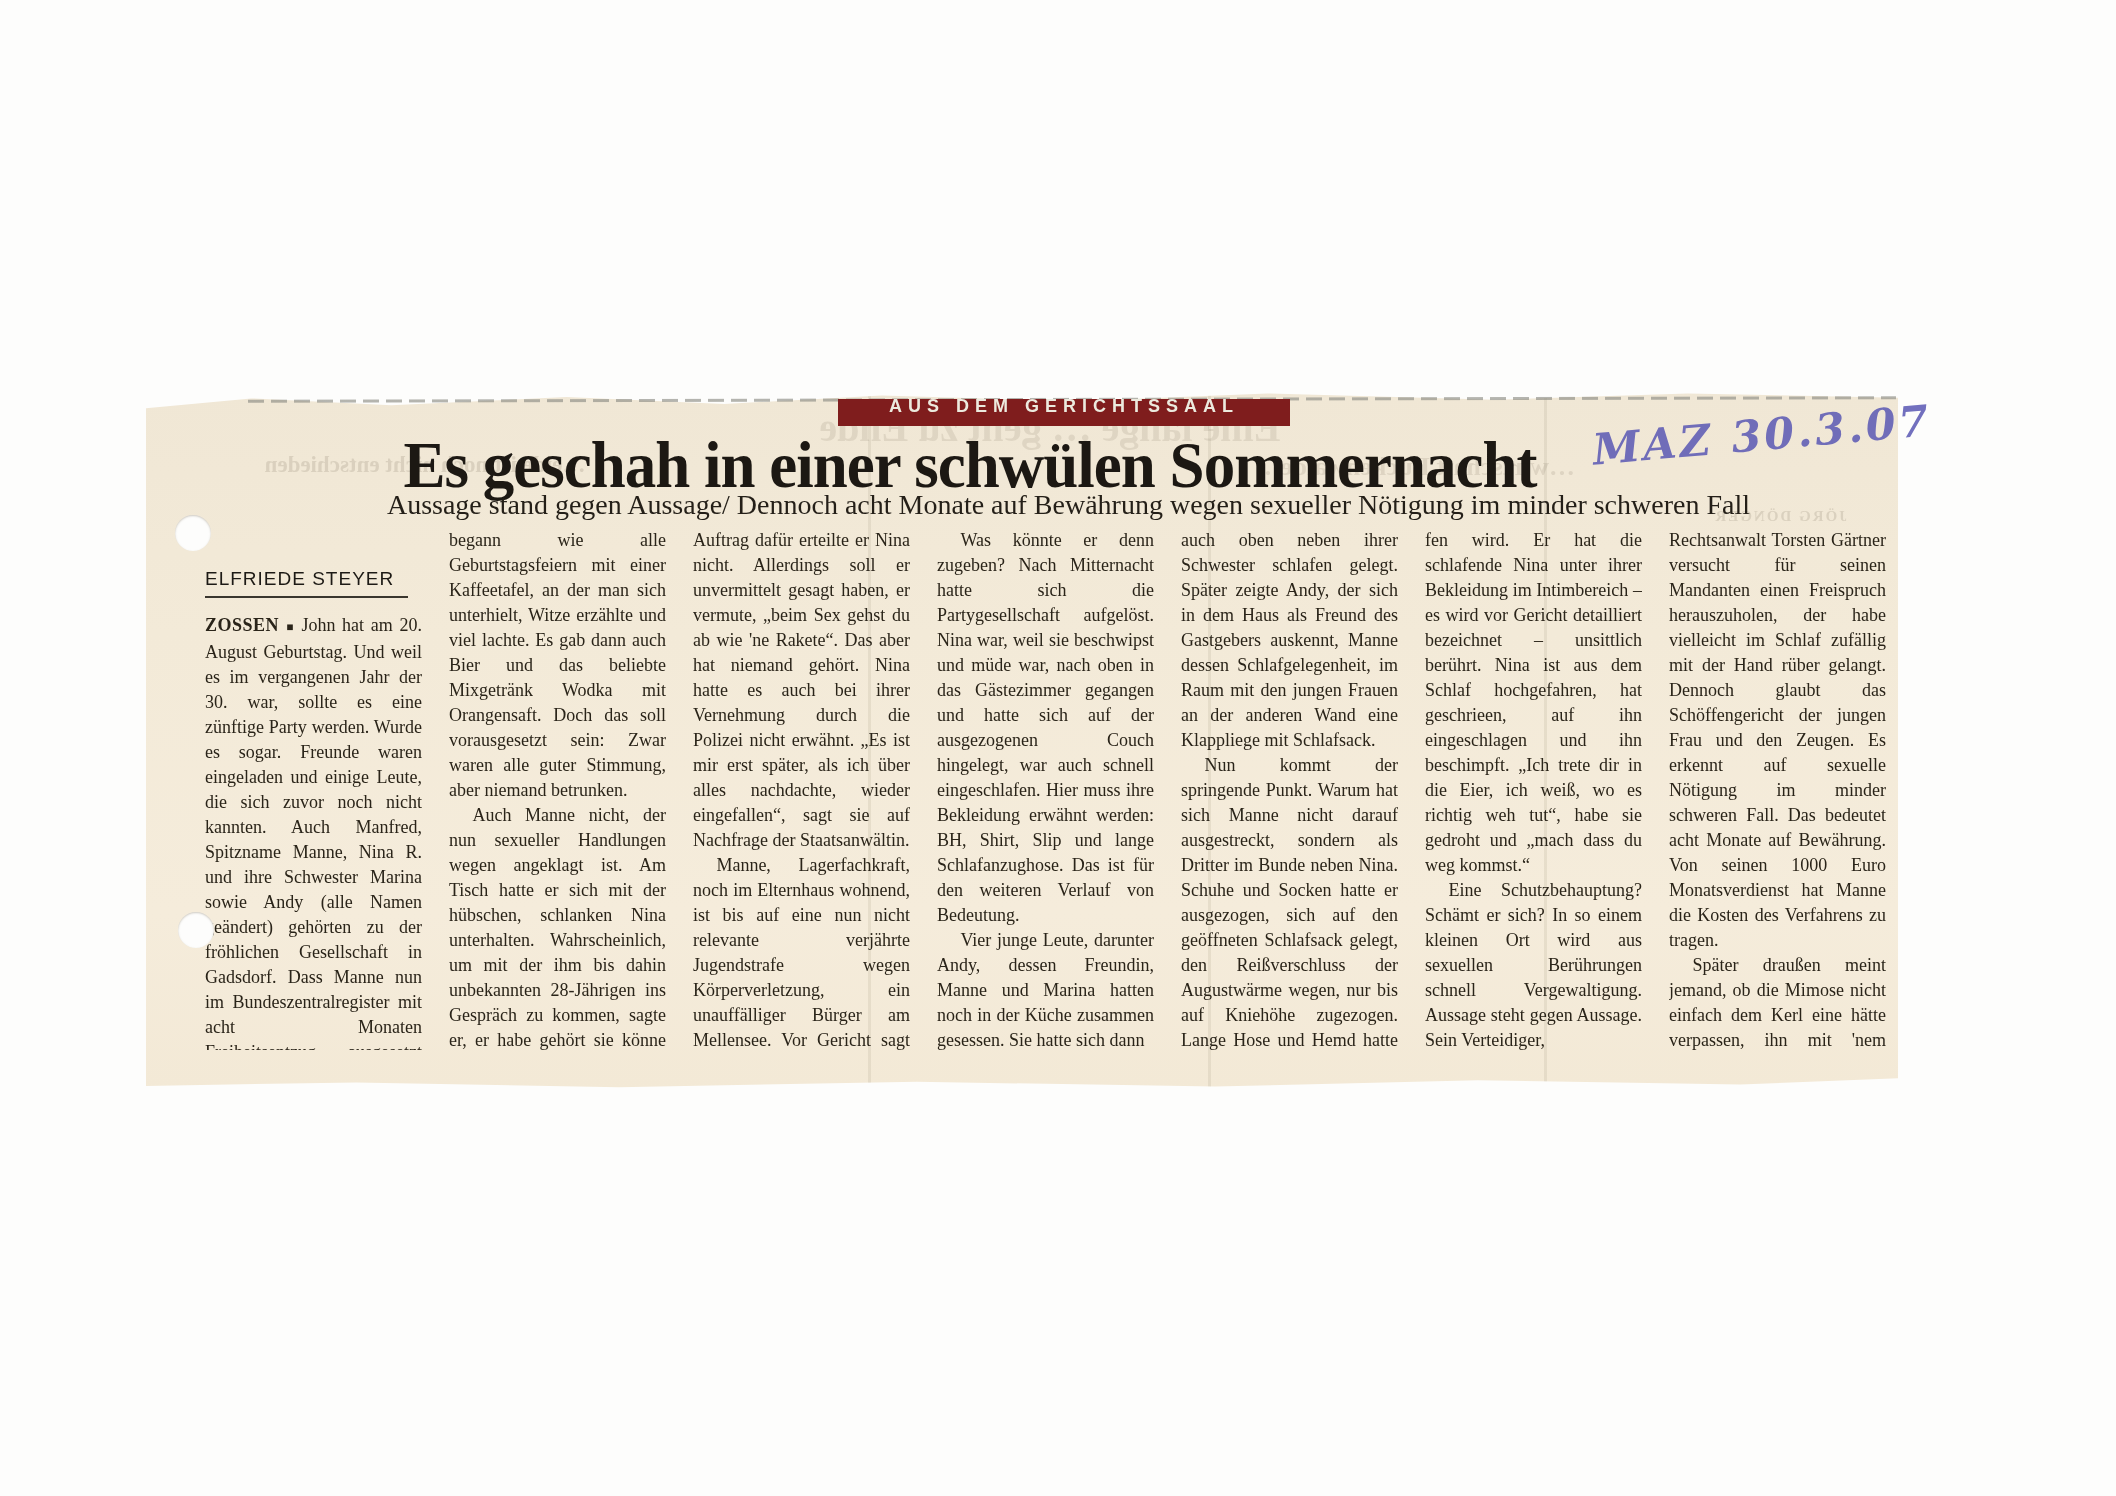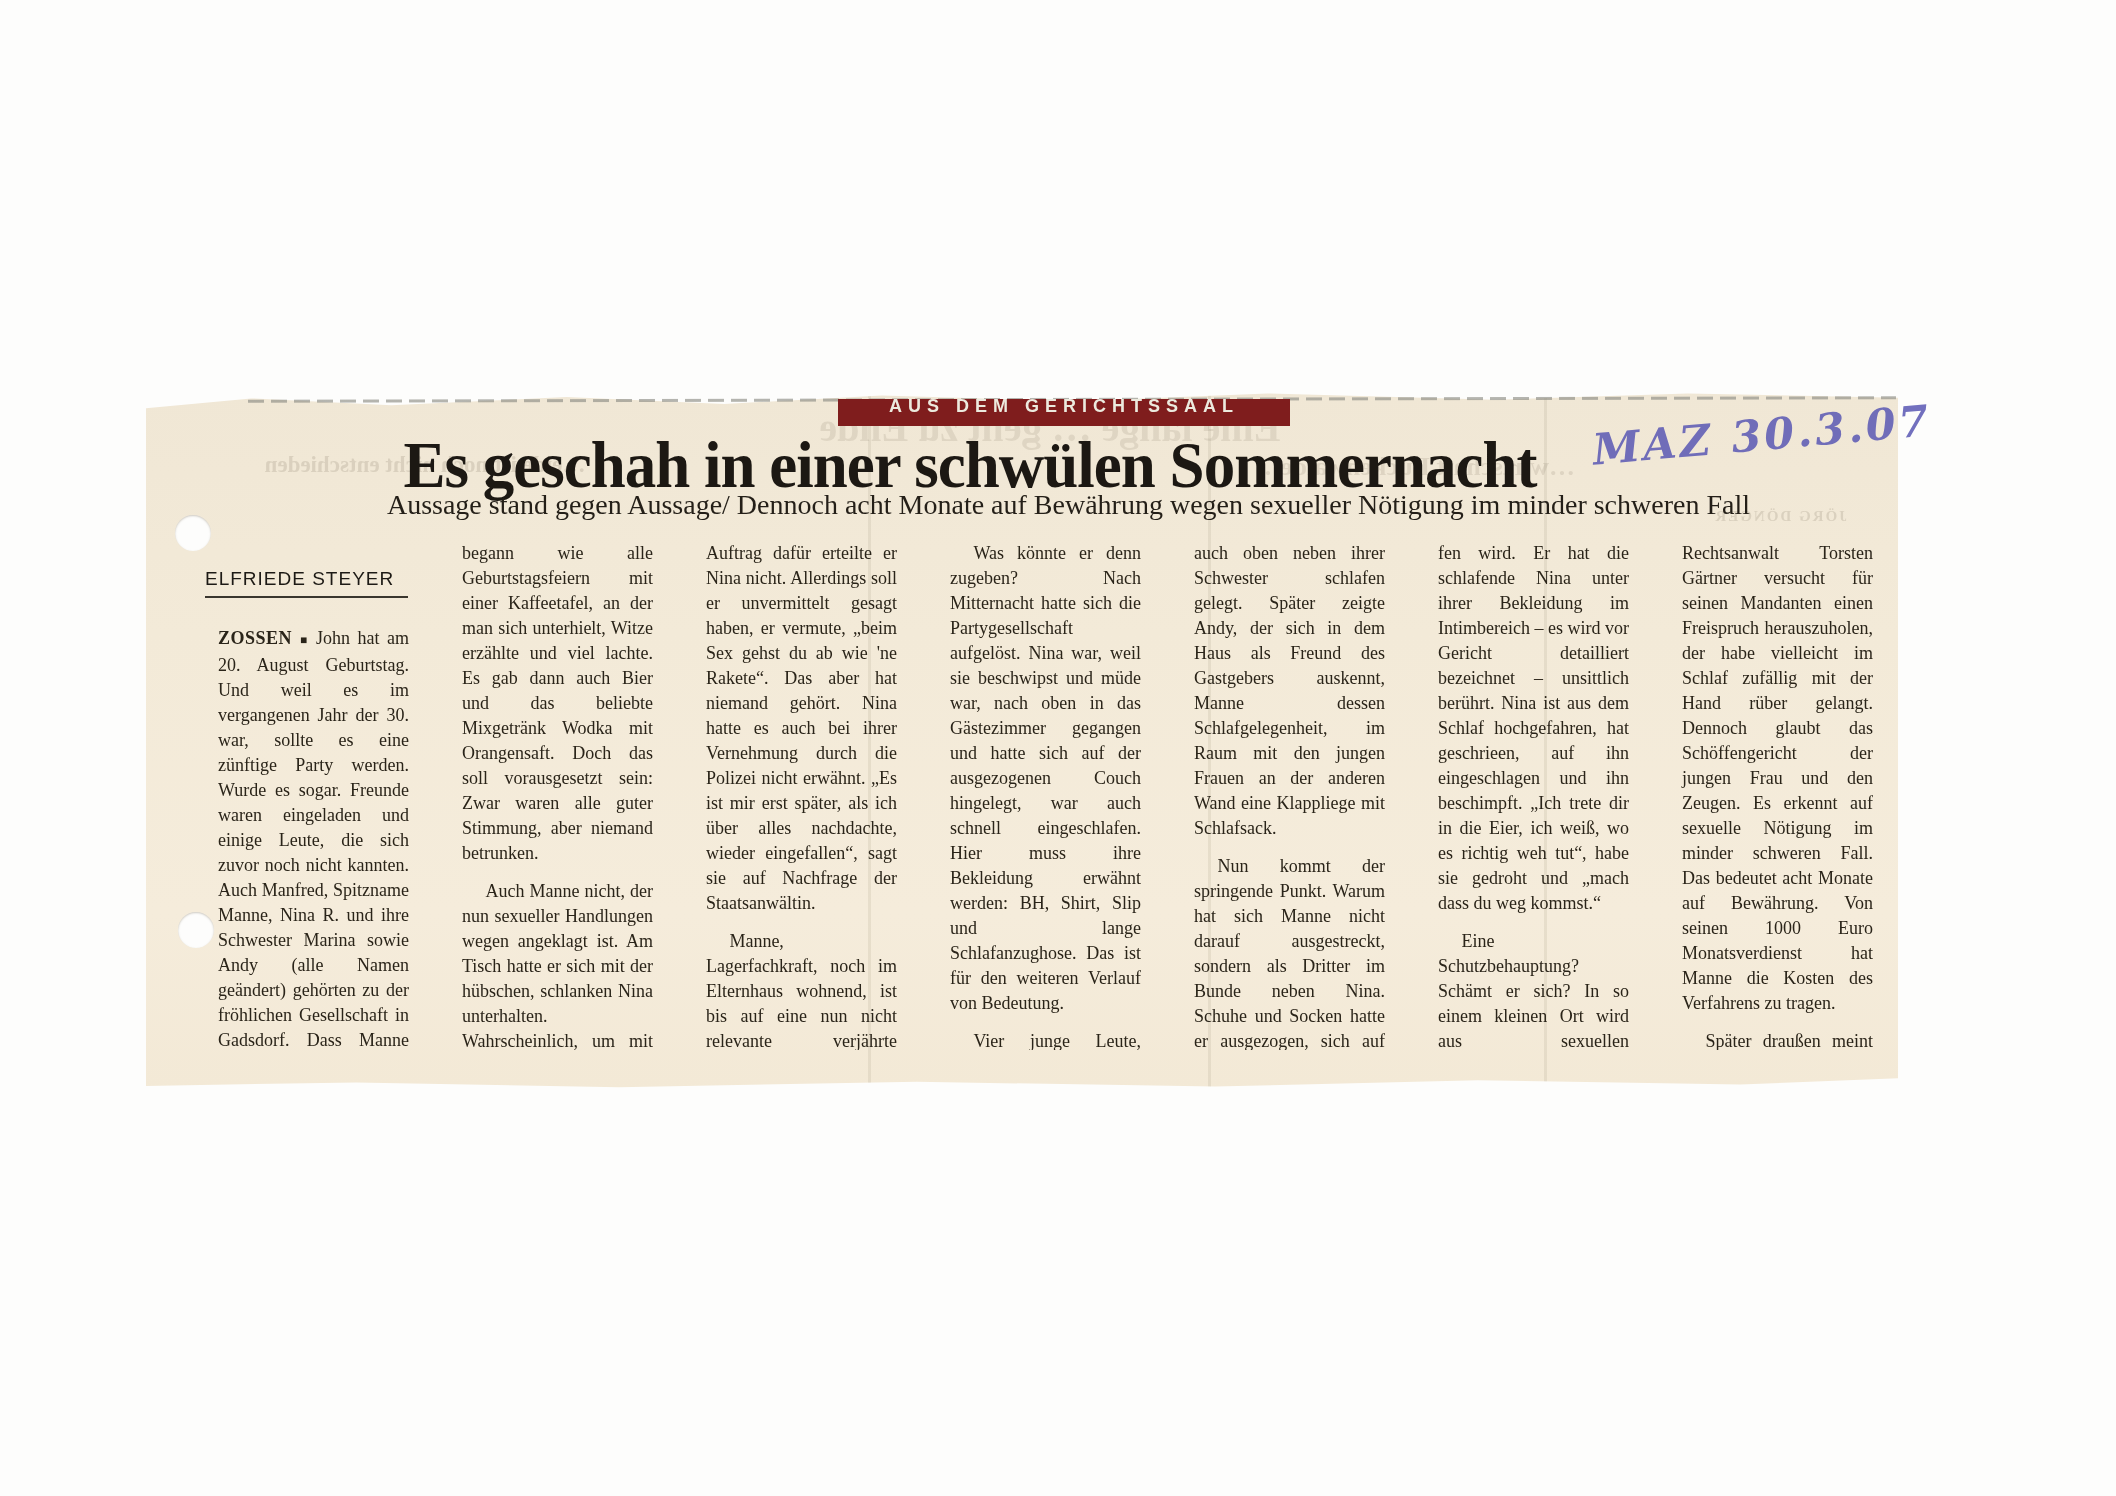--- a/index.html
+++ b/index.html
@@ -39,21 +39,21 @@
     font-style:italic;font-size:43px;letter-spacing:3px;transform:rotate(-5deg);
     font-weight:bold;opacity:.85;}
   
   .byline{display:inline-block;font-family:"Liberation Sans",sans-serif;font-size:19px;
     letter-spacing:1px;color:#1d1a15;border-bottom:2px solid #3a362e;
     padding:0 14px 5px 0;margin-bottom:15px;margin-top:38px;}
   .columns{position:absolute;left:205px;top:528px;width:1684px;height:522px;
     display:flex;gap:27px;overflow:hidden;}
   .col{flex:0 0 217px;width:217px;overflow:hidden;text-align:justify;hyphens:auto;
     font-size:18px;line-height:25px;color:#2a2419;}
-  .col p{margin:13px;}
+  .col p{margin:0;}
   .col p.indent{text-indent:1.3em;}
   .col b.dateline{letter-spacing:.5px;}
   .col .marker{font-size:.65em;}
 </style>
 </head>
 <body>
 
 <div class="stage">
 
   <div class="clipping">

